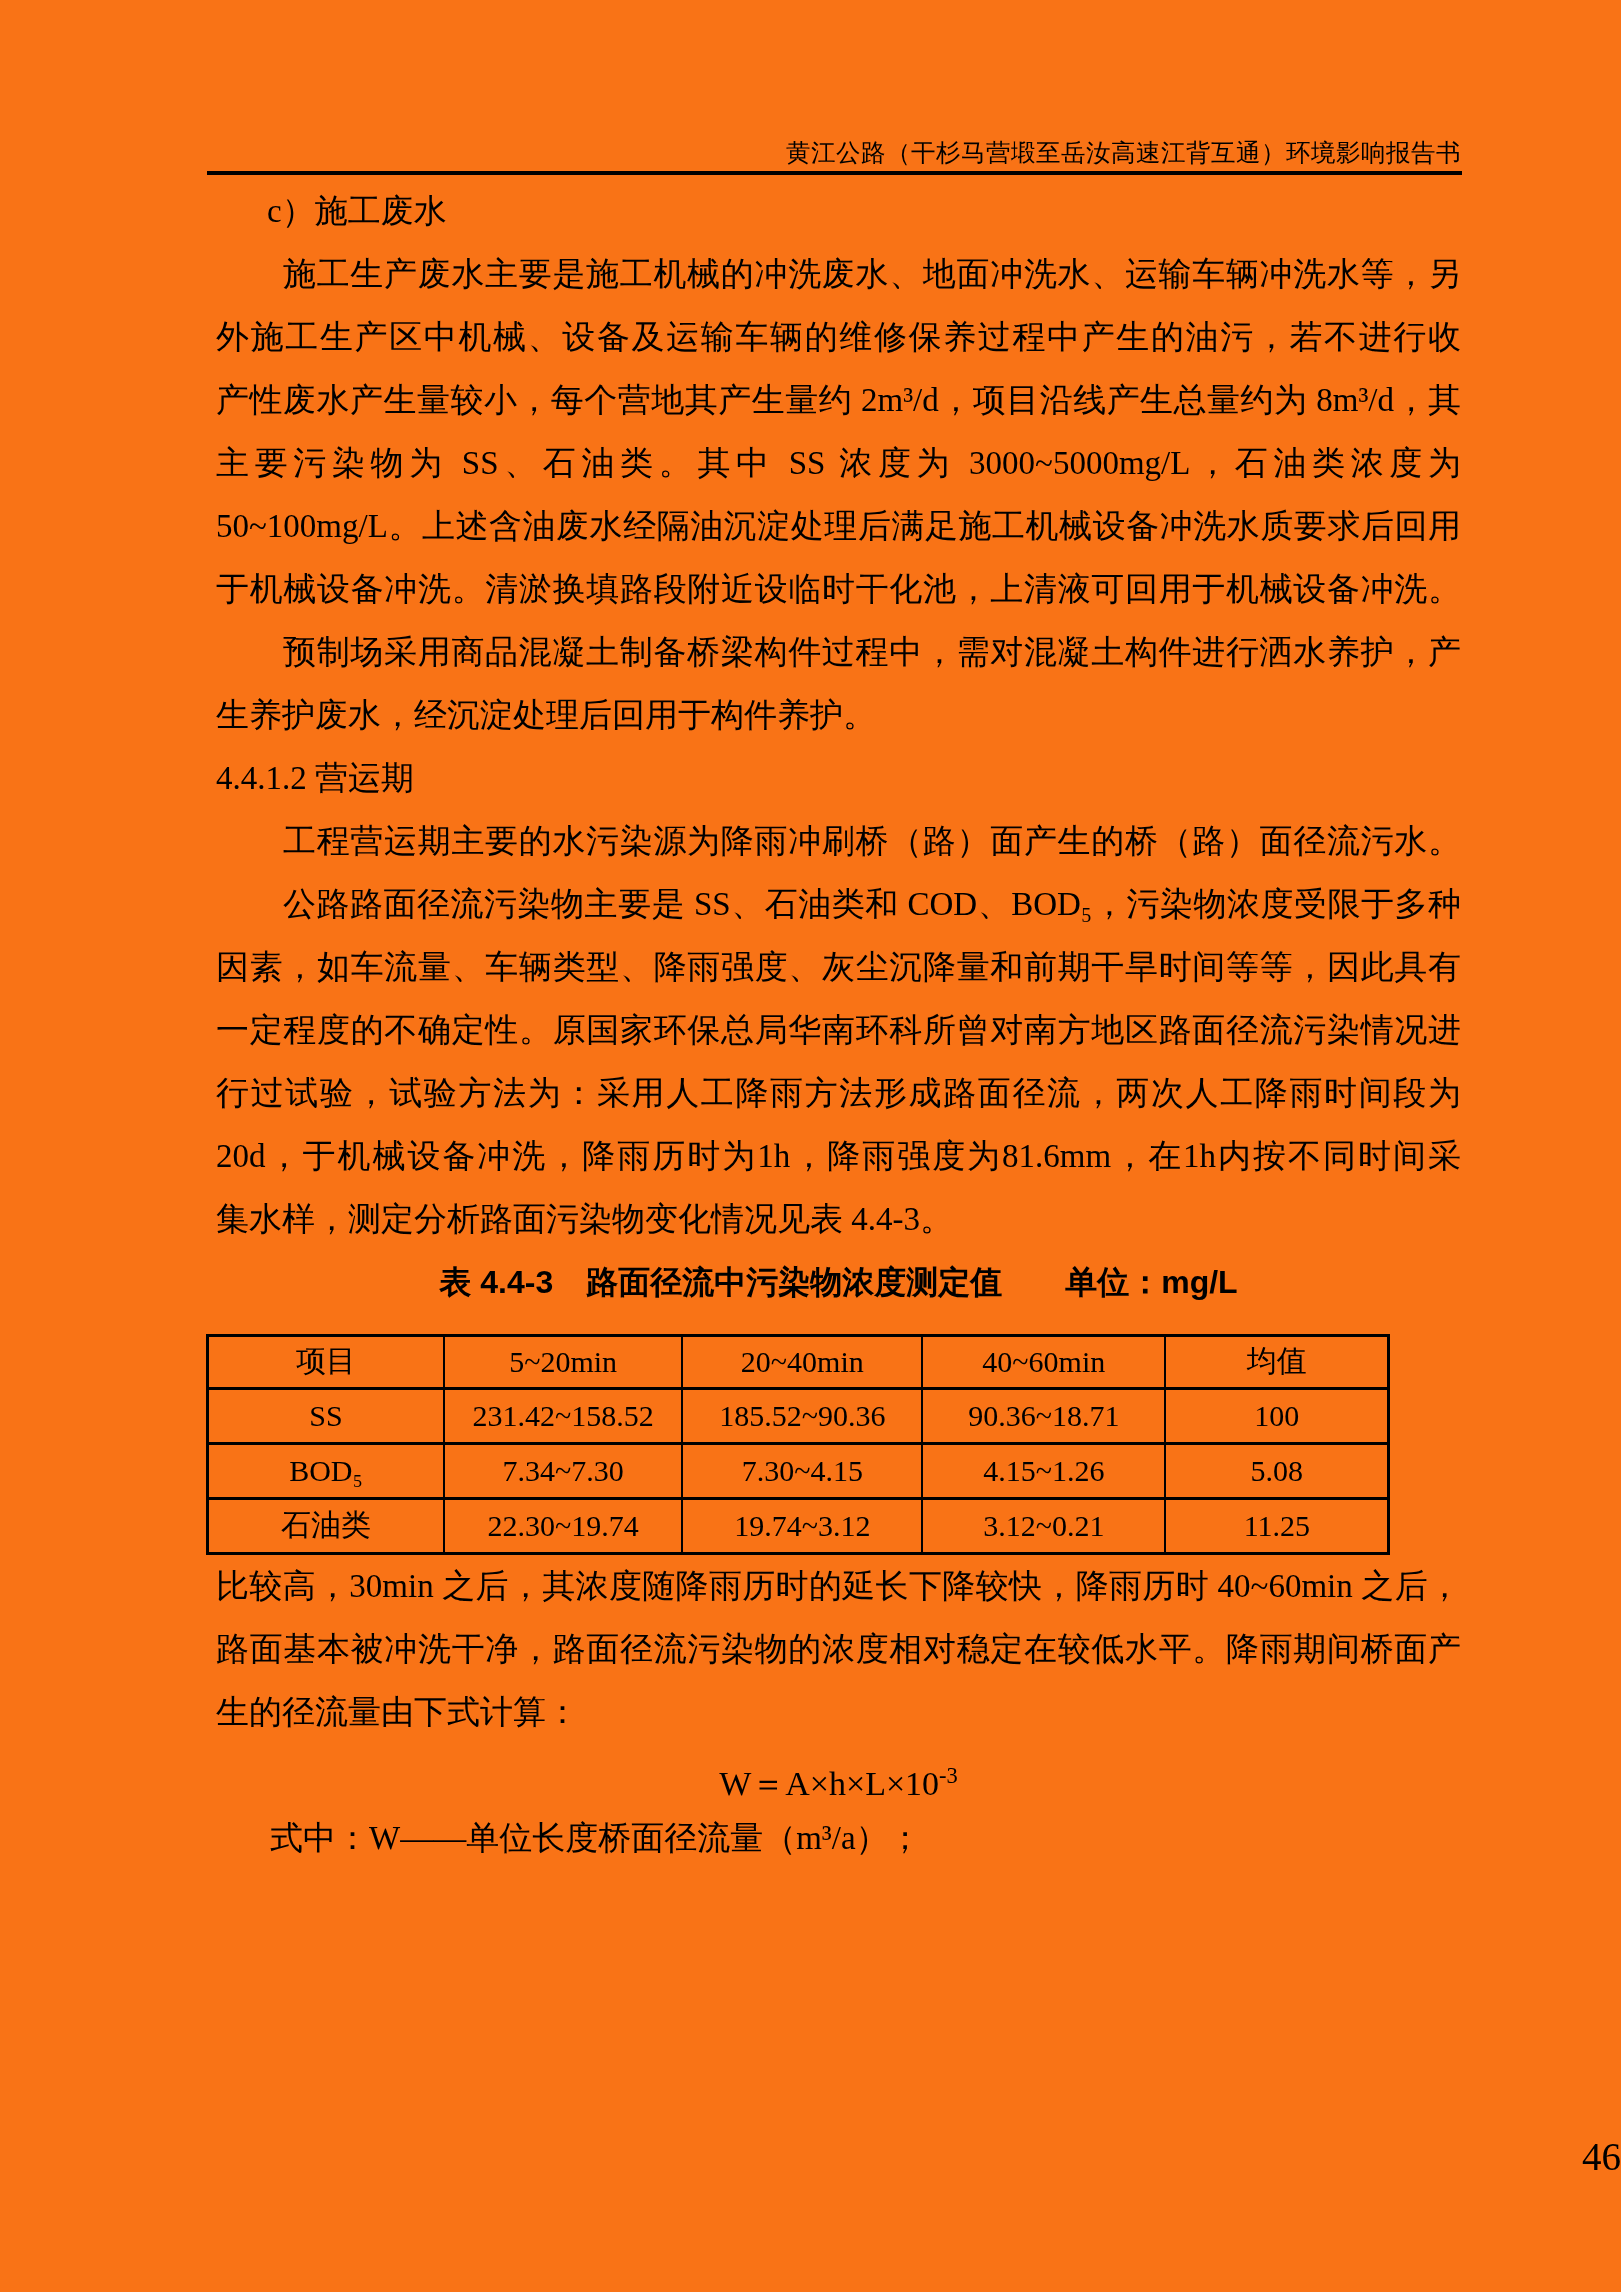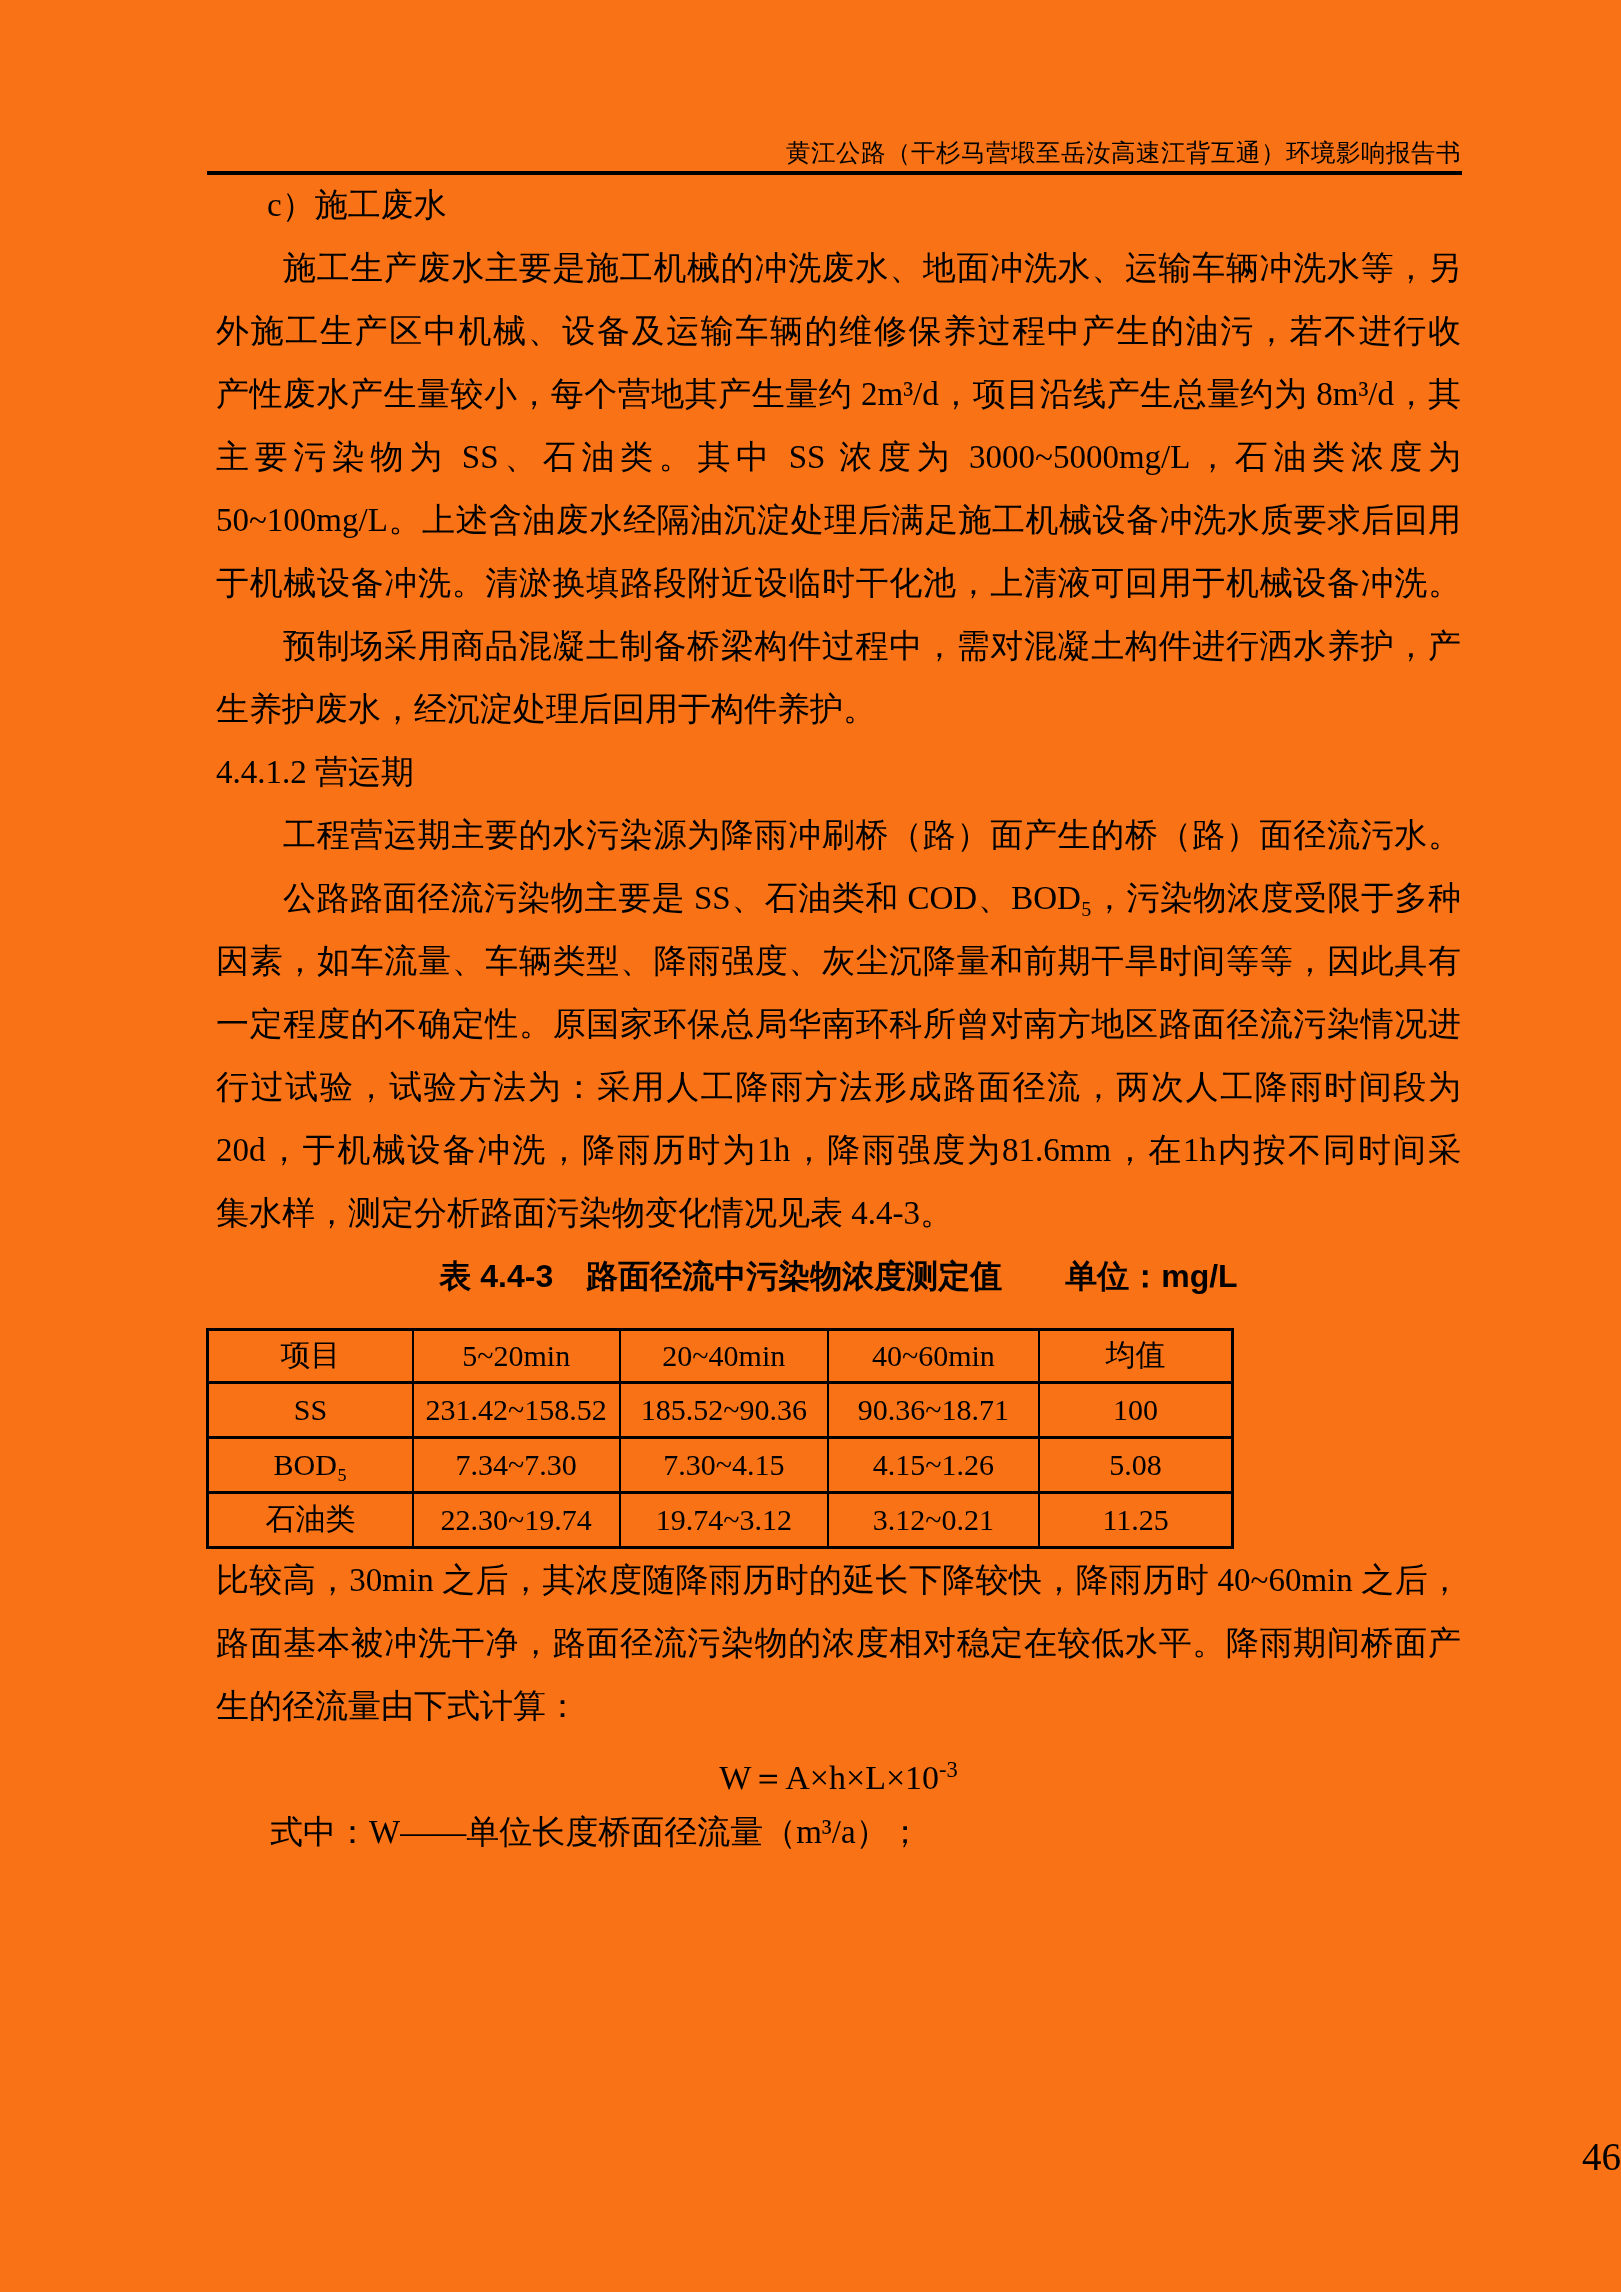--- a/index.html
+++ b/index.html
@@ -14,40 +14,40 @@
   .running-head {
     position:absolute; top:139px; left:216px; width:1245px;
     text-align:right; font-size:24.5px; line-height:27.4px;
     letter-spacing:0.5px; white-space:nowrap;
   }
   .head-rule {
     position:absolute; top:171px; left:207px; width:1255px; height:3.9px;
     background:#000;
   }
   .content {
-    position:absolute; top:174px; left:216px; width:1245px;
+    position:absolute; top:180px; left:216px; width:1245px;
   }
   .line {
     font-size:33px; height:63px; line-height:63px;
     text-align:justify; white-space:nowrap; white-space:normal;
   }
   .line.j { text-align-last:justify; }
   .line.ind { text-indent:67px; }
   .line.ind1 { text-indent:51px; }
   .line.head { text-indent:0; }
   .caption {
     display:flex; justify-content:center; align-items:center;
     height:63px;
     font-family:"Liberation Sans","DejaVu Sans",sans-serif;
     font-weight:bold; font-size:32px; white-space:nowrap;
   }
   .caption .gap1 { margin-left:33px; }
   .caption .gap2 { margin-left:63px; }
   table.dtable {
-    width:1028px; margin-left:-9.8px; margin-top:19.6px;
+    width:1184px; margin-left:-9.8px; margin-top:19.6px;
     border-collapse:collapse; border:3.9px solid #000;
     table-layout:fixed;
   }
   .dtable th, .dtable td {
     border-left:2px solid #000; border-right:2px solid #000;
     border-top:3.9px solid #000; border-bottom:3.9px solid #000;
     text-align:center; vertical-align:middle;
     font-size:30px; font-weight:normal; padding:0;
     font-family:"Liberation Serif","DejaVu Serif",serif;
   }

